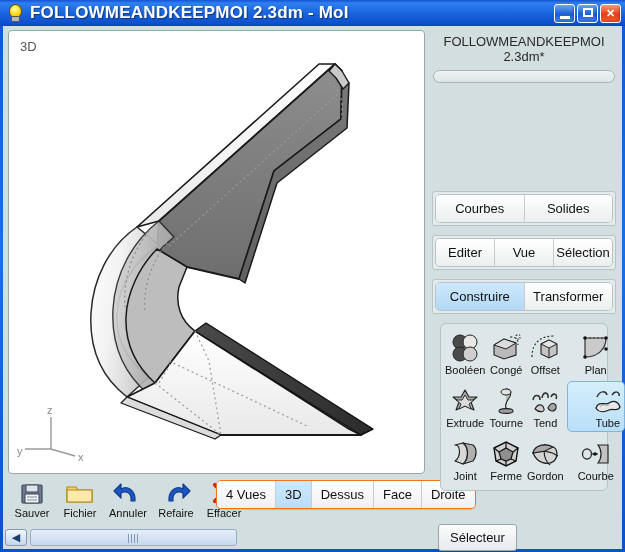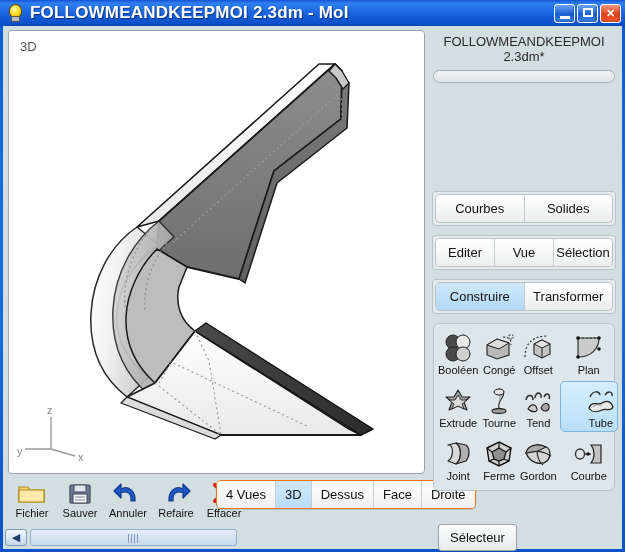--- a/index.html
+++ b/index.html
@@ -125,21 +125,21 @@
   .grp-row{display:flex;border-radius:5px;overflow:hidden;border:1px solid #b9c2c5;}
   .gb{
     flex:1;text-align:center;font-size:13px;color:#111;padding:6px 2px;
     background:linear-gradient(180deg,#ffffff,#eceeee);
     border-right:1px solid #c5cccf;white-space:nowrap;
   }
   .gb:last-child{border-right:none;}
   .gb.sel{background:linear-gradient(180deg,#cfe8fb,#b2d8f6);}
 
   .iconpanel{
-    position:relative;margin:0 3px;border:1px solid #b8c3c6;border-radius:6px;
+    position:relative;margin:0 10px;border:1px solid #b8c3c6;border-radius:6px;
     background:#dde6e8;padding:4px 3px 5px 3px;box-sizing:border-box;
   }
   .igrid{display:grid;grid-template-columns:repeat(4,1fr);gap:2px;}
   .icell{
     text-align:center;padding:3px 0 2px 0;border:1px solid transparent;border-radius:5px;
   }
   .icell.sel{
     background:linear-gradient(180deg,#d6eefc,#b9dff8);border:1px solid #7fb4dd;padding-left:24px;
   }
   .icell .ig{height:32px;display:flex;align-items:center;justify-content:center;}
@@ -253,39 +253,39 @@
           <text x="0" y="52" font-size="11" fill="#8a8a8a" font-family="Liberation Sans, sans-serif">y</text>
           <text x="61" y="58" font-size="11" fill="#8a8a8a" font-family="Liberation Sans, sans-serif">x</text>
         </svg>
       </div>
 
       <div class="bottombar">
         <div class="tools">
 
           <div class="tool">
             <div class="ti">
-              <svg width="30" height="26" viewBox="0 0 30 26">
-                <path d="M2,7 L11,7 L13,10 L27,10 L27,22 L2,22 Z" fill="#f5cf68" stroke="#b08b1c" stroke-width="1.2"></path>
-                <path d="M2,10 L27,10 L27,22 L2,22 Z" fill="#fde9a8" stroke="#b08b1c" stroke-width="1.2"></path>
-              </svg>
-            </div>
-            <div class="tl">Fichier</div>
-          </div>
-
-          <div class="tool">
-            <div class="ti">
               <svg width="28" height="26" viewBox="0 0 28 26">
                 <rect x="4" y="5" width="20" height="18" fill="#6f7c93" stroke="#3c4658" stroke-width="1.2" rx="1"></rect>
                 <rect x="8" y="5" width="12" height="7" fill="#dfe4ea" stroke="#3c4658" stroke-width="1"></rect>
                 <rect x="7" y="14" width="14" height="9" fill="#f2f5f8" stroke="#3c4658" stroke-width="1"></rect>
                 <line x1="9" y1="17" x2="19" y2="17" stroke="#7d8796" stroke-width="1"></line>
                 <line x1="9" y1="20" x2="19" y2="20" stroke="#7d8796" stroke-width="1"></line>
               </svg>
             </div>
             <div class="tl">Sauver</div>
+          </div>
+
+          <div class="tool">
+            <div class="ti">
+              <svg width="30" height="26" viewBox="0 0 30 26">
+                <path d="M2,7 L11,7 L13,10 L27,10 L27,22 L2,22 Z" fill="#f5cf68" stroke="#b08b1c" stroke-width="1.2"></path>
+                <path d="M2,10 L27,10 L27,22 L2,22 Z" fill="#fde9a8" stroke="#b08b1c" stroke-width="1.2"></path>
+              </svg>
+            </div>
+            <div class="tl">Fichier</div>
           </div>
 
           <div class="tool">
             <div class="ti">
               <svg width="30" height="26" viewBox="0 0 30 26">
                 <path d="M22,21 C23,10 14,5 8,9 L8,4 L1,11 L8,18 L8,13 C13,10 19,13 18,21 Z" fill="#1b57c4" stroke="#123a86" stroke-width="1.2" stroke-linejoin="round"></path>
               </svg>
             </div>
             <div class="tl">Annuler</div>
           </div>

